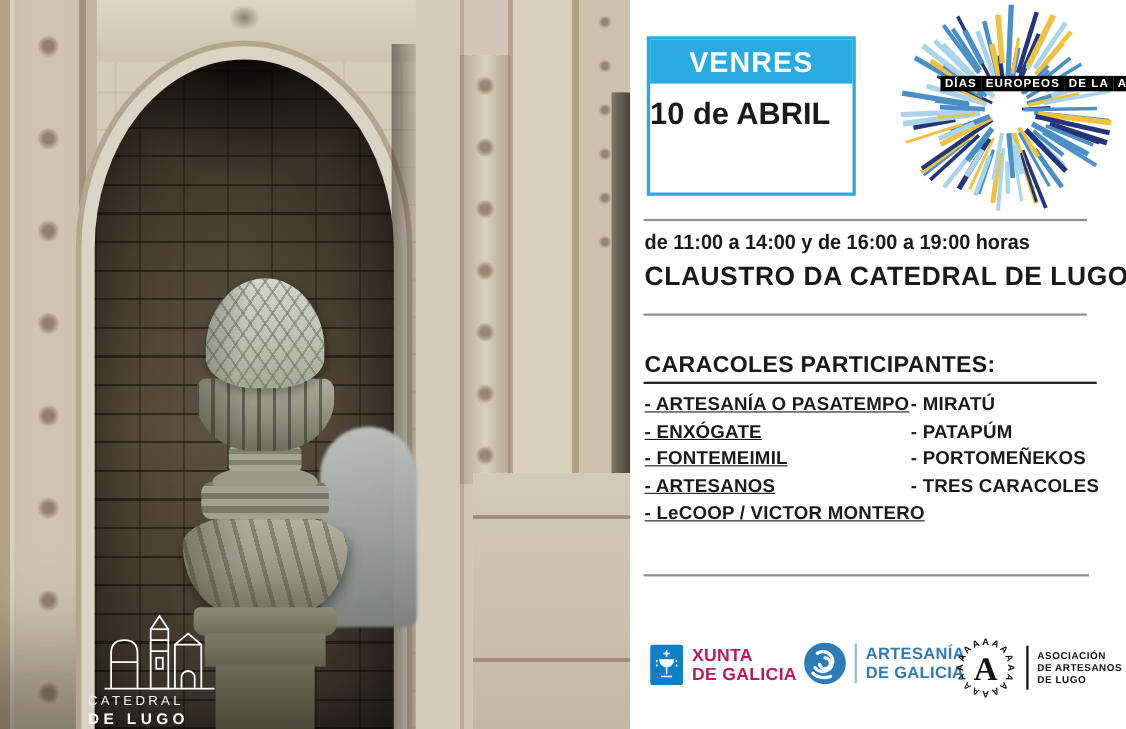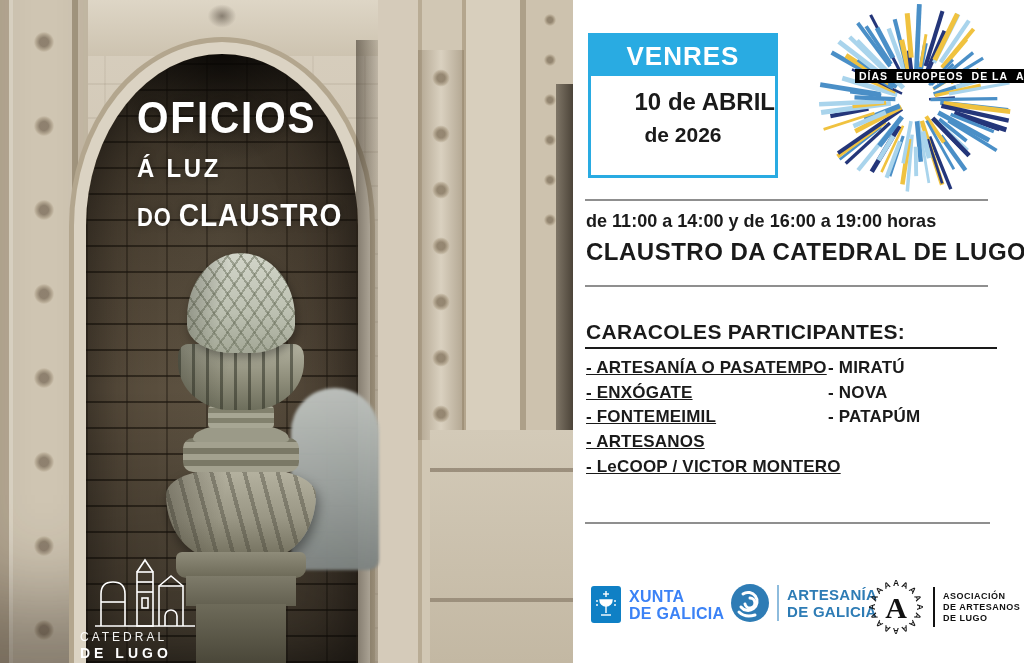--- a/index.html
+++ b/index.html
@@ -105,21 +105,21 @@
   .cathedral-logo svg{display:block;margin:0 auto;}
   .cat-line1{font-size:12px;letter-spacing:3px;opacity:.95;margin-top:2px;}
   .cat-line2{font-size:14px;font-weight:700;letter-spacing:4px;margin-top:1px;}
 
   
   .panel{position:absolute;left:573px;top:0;width:451px;height:663px;background:#fff;}
   .date-box{position:absolute;left:15px;top:33px;width:190px;height:145px;
     border:3px solid #29abe2;background:#fff;box-sizing:border-box;}
   .date-box-header{height:40px;background:#29abe2;color:#fff;display:flex;align-items:center;
     justify-content:center;font-size:26px;font-weight:700;letter-spacing:1px;}
-  .date-line1{text-align:right;font-size:24px;font-weight:700;margin-top:12px;}
+  .date-line1{text-align:left;font-size:28px;font-weight:700;margin-top:12px;}
   .date-line2{text-align:center;font-size:21px;font-weight:700;margin-top:7px;}
 
   .starburst{position:absolute;left:242px;top:4px;width:200px;height:192px;}
   .starburst svg{position:absolute;left:0;top:0;}
   .chips{position:absolute;left:40px;top:64px;width:120px;display:flex;
     align-items:center;}
   .chip{background:#000;color:#fff;font-size:10.5px;font-weight:700;letter-spacing:1px;
     padding:1px 4px;margin:1px 0;white-space:nowrap;}
 
   .rule{position:absolute;left:12px;width:403px;height:2px;background:#8f8f8f;}
@@ -130,21 +130,21 @@
     letter-spacing:.5px;white-space:nowrap;}
   .workshops-heading{position:absolute;left:13px;top:320px;font-size:21px;font-weight:700;
     letter-spacing:.3px;}
   .heading-rule{position:absolute;left:12px;top:347px;width:412px;height:2px;background:#1a1a1a;}
   .wcol{position:absolute;top:356px;margin:0;padding:0;list-style:none;}
   #col1{left:13px;text-decoration:underline;} #col2{left:255px;}
   .wcol li{font-size:17px;font-weight:700;line-height:24.7px;letter-spacing:.2px;white-space:nowrap;}
 
   .sponsor{position:absolute;display:flex;align-items:center;}
   .sponsor-xunta{left:18px;top:586px;gap:8px;}
-  .xunta-text{color:#3b82f6;font-size:16px;font-weight:700;line-height:17px;letter-spacing:.3px;}
+  .xunta-text{color:#be185d;font-size:16px;font-weight:700;line-height:17px;letter-spacing:.3px;}
   .sponsor-artesania{left:158px;top:584px;gap:8px;}
   .art-bar{width:2px;height:36px;background:#8ebcdd;}
   .art-text{color:#2e7cb5;font-size:15px;font-weight:700;line-height:17px;letter-spacing:.3px;}
   .sponsor-asociacion{left:294px;top:578px;gap:8px;}
   .aso-bar{width:2px;height:40px;background:#111;}
   .aso-text{color:#111;font-size:9px;font-weight:700;line-height:11px;letter-spacing:.5px;}
   .ring-letter{font-size:8.5px;font-weight:700;fill:#111;text-anchor:middle;dominant-baseline:middle;
     font-family:"Liberation Sans",sans-serif;}
   .center-letter{font-size:30px;font-weight:700;fill:#111;text-anchor:middle;
     font-family:"Liberation Serif",serif;}
@@ -169,25 +169,20 @@
     <div class="cone-bell"></div>
     <div class="cone-rings"></div>
     <div class="cone-flare"></div>
     <div class="cone-collar"></div>
     <div class="cone-cup"></div>
     <div class="cone-egg"></div>
     <div class="cone-base1"></div>
     <div class="cone-base2"></div>
     <div class="cone-plinth"></div>
 
-    <div class="photo-title">
-      <div class="pt1">OFICIOS</div>
-      <div class="pt2">Á LUZ</div>
-      <div class="pt3"><span class="t-small">DO</span><span class="t-small">&nbsp;</span><span class="t-large">CLAUSTRO</span></div>
-    </div>
 
     <div class="cathedral-logo">
       <svg width="104" height="72" viewBox="0 0 104 72" fill="none" stroke="#fff" stroke-width="1.6">
         <polyline points="44,16 52,4 60,16"></polyline>
         <rect x="44" y="16" width="16" height="54"></rect>
         <line x1="44" y1="26" x2="60" y2="26"></line>
           <line x1="44" y1="36" x2="60" y2="36"></line>
         <rect x="49" y="42" width="6" height="10"></rect>
         <path d="M8 70 V38 Q8 26 20 26 Q32 26 32 38 V70"></path>
         <line x1="8" y1="46" x2="32" y2="46"></line>
@@ -199,21 +194,20 @@
       <div class="cat-line1">CATEDRAL</div>
       <div class="cat-line2">DE LUGO</div>
     </div>
   </div>
 
   <div class="panel">
 
     <div class="date-box">
       <div class="date-box-header">VENRES</div>
       <div class="date-line1">10 de ABRIL</div>
-      <div class="date-line2">de 2026</div>
     </div>
 
     <div class="starburst">
       <svg width="200" height="192" viewBox="0 0 200 192">
           <line x1="114.0" y1="95.2" x2="139.9" y2="93.6" stroke="#24367a" stroke-width="2.6"></line>
           <line x1="125.2" y1="98.7" x2="193.2" y2="106.1" stroke="#4a8fc7" stroke-width="4.2"></line>
           <line x1="128.5" y1="99.5" x2="195.2" y2="107.6" stroke="#f0c23f" stroke-width="4.9"></line>
           <line x1="126.4" y1="101.8" x2="193.7" y2="116.7" stroke="#24367a" stroke-width="4.4"></line>
           <line x1="139.3" y1="108.8" x2="191.3" y2="125.8" stroke="#24367a" stroke-width="5.0"></line>
           <line x1="144.3" y1="111.6" x2="184.3" y2="125.8" stroke="#24367a" stroke-width="3.3"></line>
@@ -317,22 +311,23 @@
     <div class="heading-rule"></div>
     <ul class="wcol" id="col1">
         <li>- ARTESANÍA O PASATEMPO</li>
         <li>- ENXÓGATE</li>
         <li>- FONTEMEIMIL</li>
         <li>- ARTESANOS</li>
         <li>- LeCOOP / VICTOR MONTERO</li>
       </ul>
     <ul class="wcol" id="col2">
         <li>- MIRATÚ</li>
-        <li>- NOVA</li>
         <li>- PATAPÚM</li>
+        <li>- PORTOMEÑEKOS</li>
+        <li>- TRES CARACOLES</li>
       </ul>
 
     <div class="rule" id="rule3"></div>
 
     <div class="sponsor sponsor-xunta">
       <svg width="30" height="37" viewBox="0 0 30 37">
         <rect x="0" y="0" width="30" height="37" rx="3" fill="#0f80c5"></rect>
         <g stroke="#fff" stroke-width="1.4" fill="none">
           <line x1="15" y1="5" x2="15" y2="11"></line>
             <line x1="12" y1="8" x2="18" y2="8"></line>

